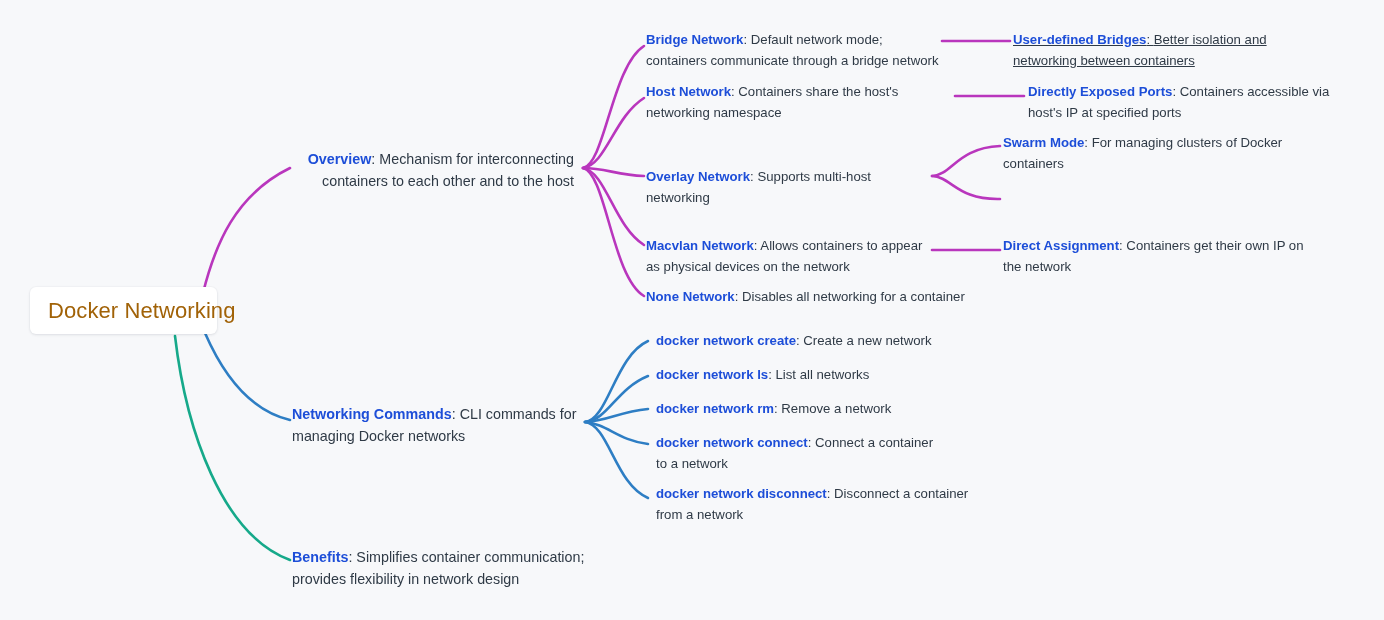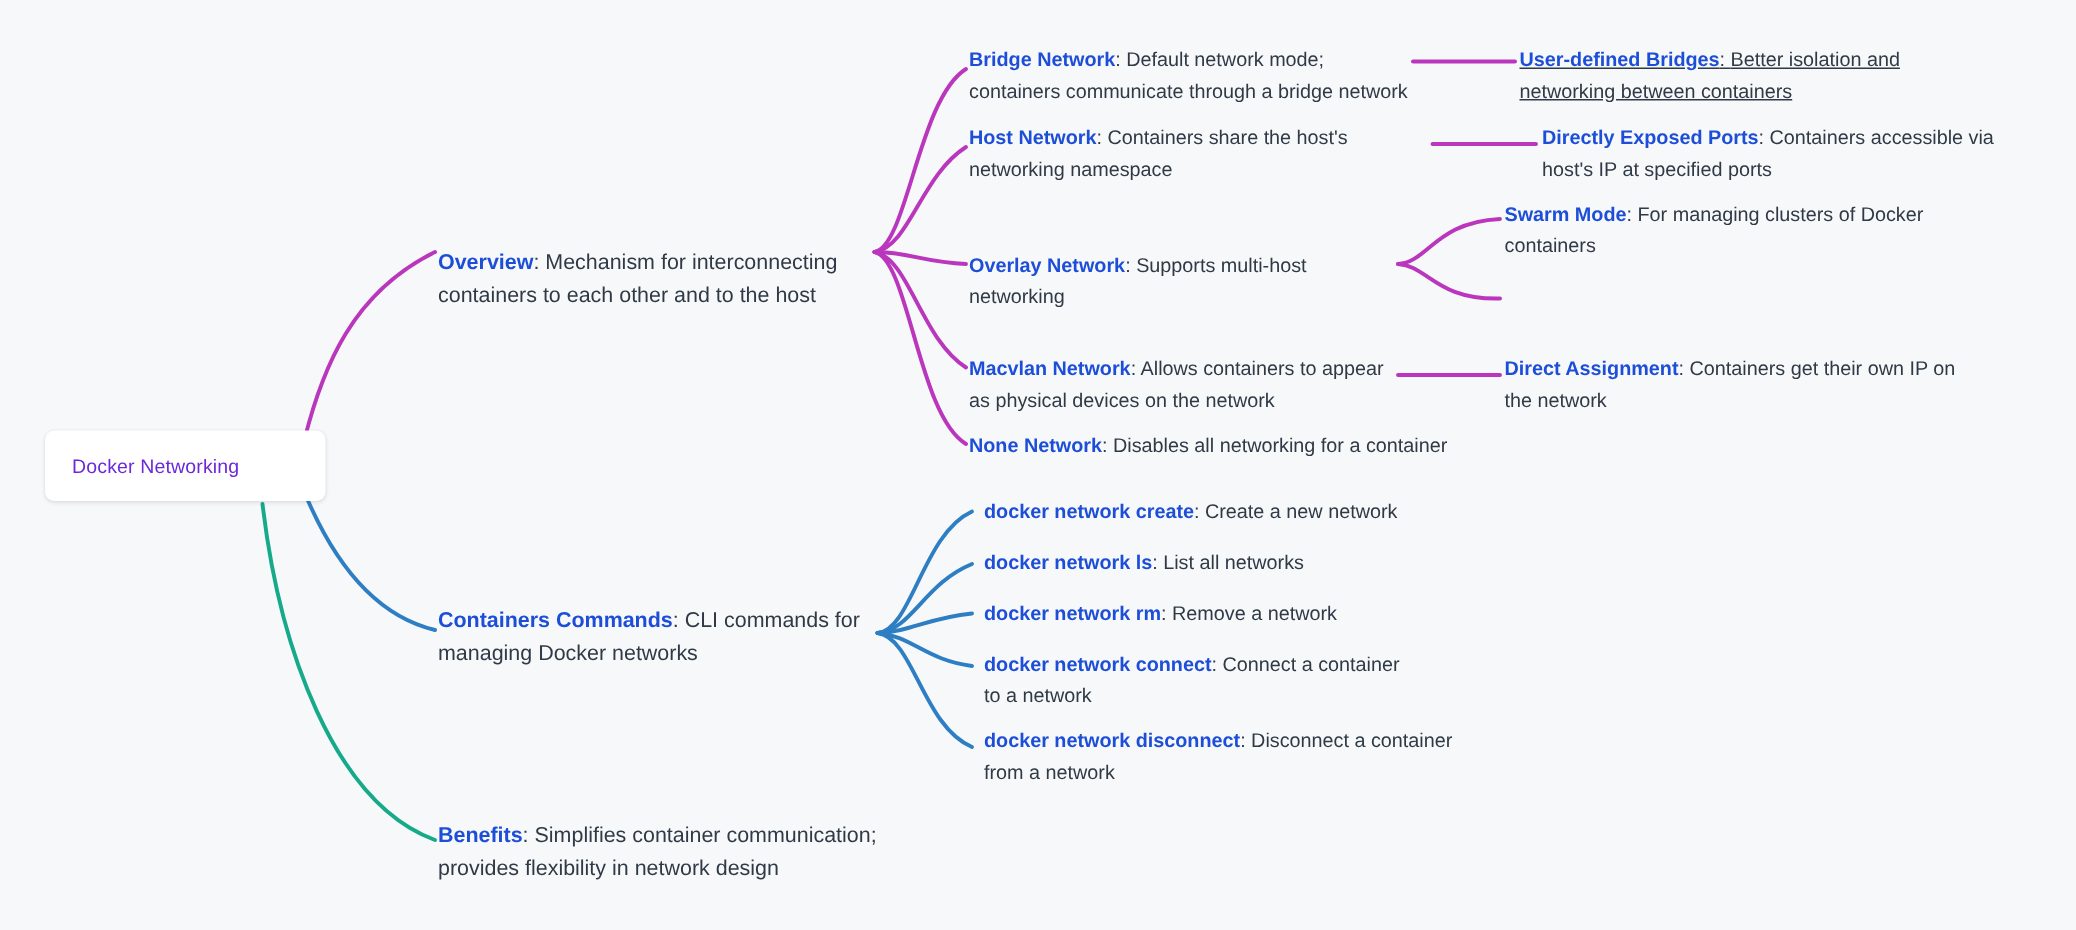--- a/index.html
+++ b/index.html
@@ -40,22 +40,22 @@
     width: 187px;
     height: 47px;
     background: #ffffff;
     border-radius: 6px;
     box-shadow: 0 1px 3px rgba(20,30,50,0.10), 0 0 0 1px rgba(20,30,50,0.015);
     display: flex;
     align-items: center;
     padding-left: 18px;
   }
   .root-label {
-    font-size: 13px;
-    color: #6d28d9;
+    font-size: 22px;
+    color: #a16207;
     letter-spacing: 0.1px;
     white-space: nowrap;
   }
   .topic {
     font-size: 13.4px;
     line-height: 21px;
     color: #2f3a46;
   }
   .topic b {
     font-weight: bold;
@@ -96,26 +96,26 @@
     <path d="M 585 422 C 608 420 616 389 648 376" fill="none" stroke="#2e7ec4" stroke-width="2.6" stroke-linecap="round"></path>
     <path d="M 585 422 C 608 421 618 412 648 409" fill="none" stroke="#2e7ec4" stroke-width="2.6" stroke-linecap="round"></path>
     <path d="M 585 422 C 608 424 617 440 648 444" fill="none" stroke="#2e7ec4" stroke-width="2.6" stroke-linecap="round"></path>
     <path d="M 585 422 C 609 425 615 484 648 498" fill="none" stroke="#2e7ec4" stroke-width="2.6" stroke-linecap="round"></path>
   </svg>
 
   <div class="node root-node">
     <span class="root-label">Docker Networking</span>
   </div>
 
-  <div class="node topic level1" style="left:292px; top:164px; width:282px;">
+  <div class="node topic level1" style="left:292px; top:148px; width:282px;text-align:right;">
     <b>Overview</b><span>: </span><span>Mechanism for interconnecting containers to each other and to the host</span>
   </div>
 
   <div class="node topic level1" style="left:292px; top:403px; width:290px;">
-    <b>Containers Commands</b><span>: </span><span>CLI commands for managing Docker networks</span>
+    <b>Networking Commands</b><span>: </span><span>CLI commands for managing Docker networks</span>
   </div>
 
   <div class="node topic level1" style="left:292px; top:546px; width:306px;">
     <b>Benefits</b><span>: </span><span>Simplifies container communication; provides flexibility in network design</span>
   </div>
 
   <div class="node topic level2" style="left:646px; top:30px; width:296px;">
     <b>Bridge Network</b><span>: </span><span>Default network mode; containers communicate through a bridge network</span>
   </div>
 

